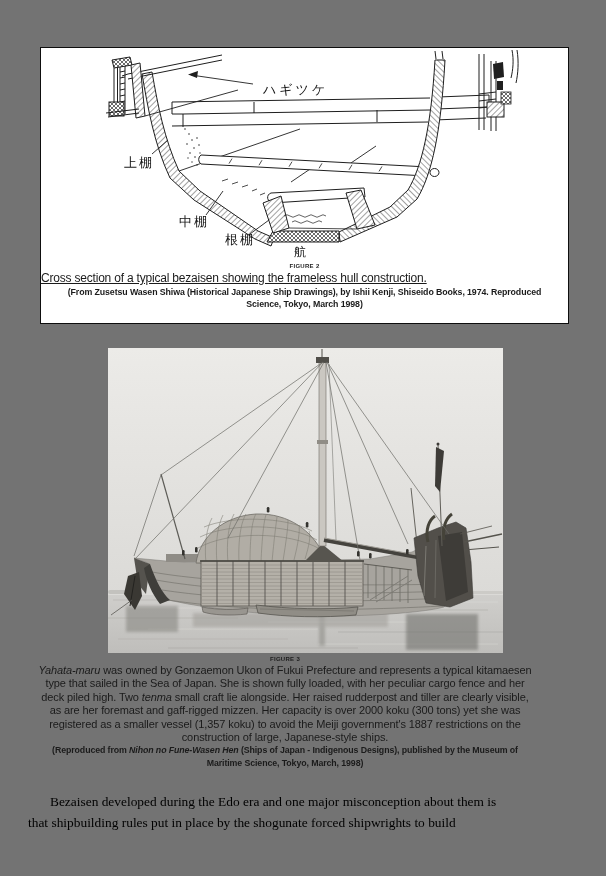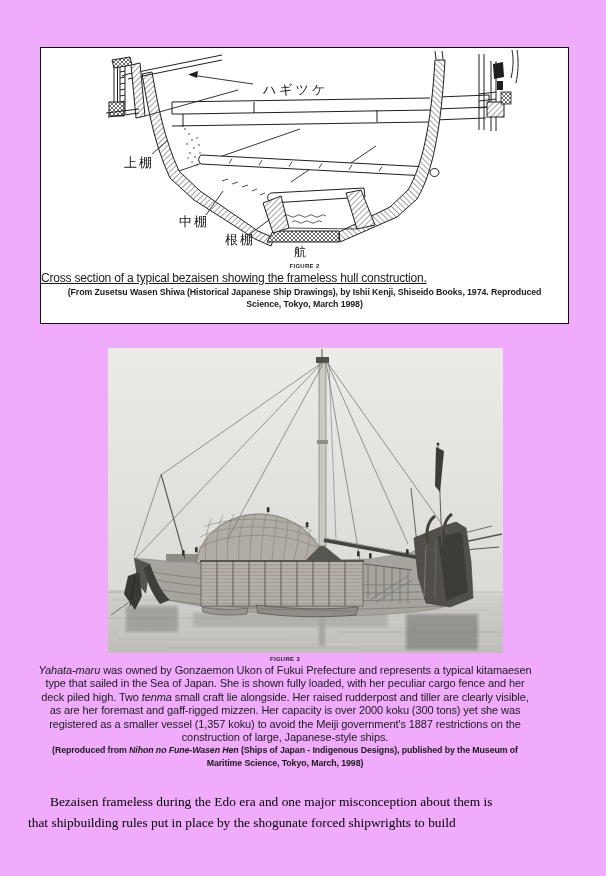--- a/index.html
+++ b/index.html
@@ -1,16 +1,16 @@
 <!DOCTYPE html>
 <html><head>
 <meta charset="utf-8">
 <style>
   html,body{margin:0;padding:0;background:#fff;}
-  .page{position:relative;width:606px;height:876px;background:#f0abfc;overflow:hidden;
+  .page{position:relative;width:606px;height:876px;background:#737373;overflow:hidden;
         font-family:"Liberation Sans",sans-serif;color:#1c1c1c;}
   
   .fig2-box{position:absolute;left:40px;top:47px;width:527px;height:275px;
             border:1.5px solid #0e0e0e;background:#fff;margin:0;}
   .fig2-box svg{display:block;margin:2px auto 0 auto;}
   .figure-label{font-size:6px;font-weight:bold;letter-spacing:.3px;text-align:center;
                 line-height:8px;color:#1c1c1c;}
   .fig2-caption{font-size:12px;letter-spacing:-.2px;text-align:left;line-height:16px;
                 white-space:nowrap;color:#1b1b1b;text-decoration:underline;}
   .credit-line{font-size:8.8px;font-weight:bold;letter-spacing:-.1px;text-align:center;
@@ -351,17 +351,17 @@
     <div class="cap-line"><span>type that sailed in the Sea of Japan. She is shown fully loaded, with her peculiar cargo fence and her</span></div>
     <div class="cap-line"><span>deck piled high. Two </span><span style="font-style: italic;">tenma</span><span> small craft lie alongside. Her raised rudderpost and tiller are clearly visible,</span></div>
     <div class="cap-line"><span>as are her foremast and gaff-rigged mizzen. Her capacity is over 2000 koku (300 tons) yet she was</span></div>
     <div class="cap-line"><span>registered as a smaller vessel (1,357 koku) to avoid the Meiji government's 1887 restrictions on the</span></div>
     <div class="cap-line"><span>construction of large, Japanese-style ships.</span></div>
     <div class="credit-line"><span>(Reproduced from </span><span style="font-style: italic;">Nihon no Fune-Wasen Hen</span><span> (Ships of Japan - Indigenous Designs), published by the Museum of</span></div>
     <div class="credit-line"><span>Maritime Science, Tokyo, March, 1998)</span></div>
   </div>
 
   <div class="body-text">
-    <span class="body-line indent">Bezaisen frameless during the Edo era and one major misconception about them is</span>
+    <span class="body-line indent">Bezaisen developed during the Edo era and one major misconception about them is</span>
     <span class="body-line">that shipbuilding rules put in place by the shogunate forced shipwrights to build</span>
   </div>
 
 </div>
 
 </body></html>

